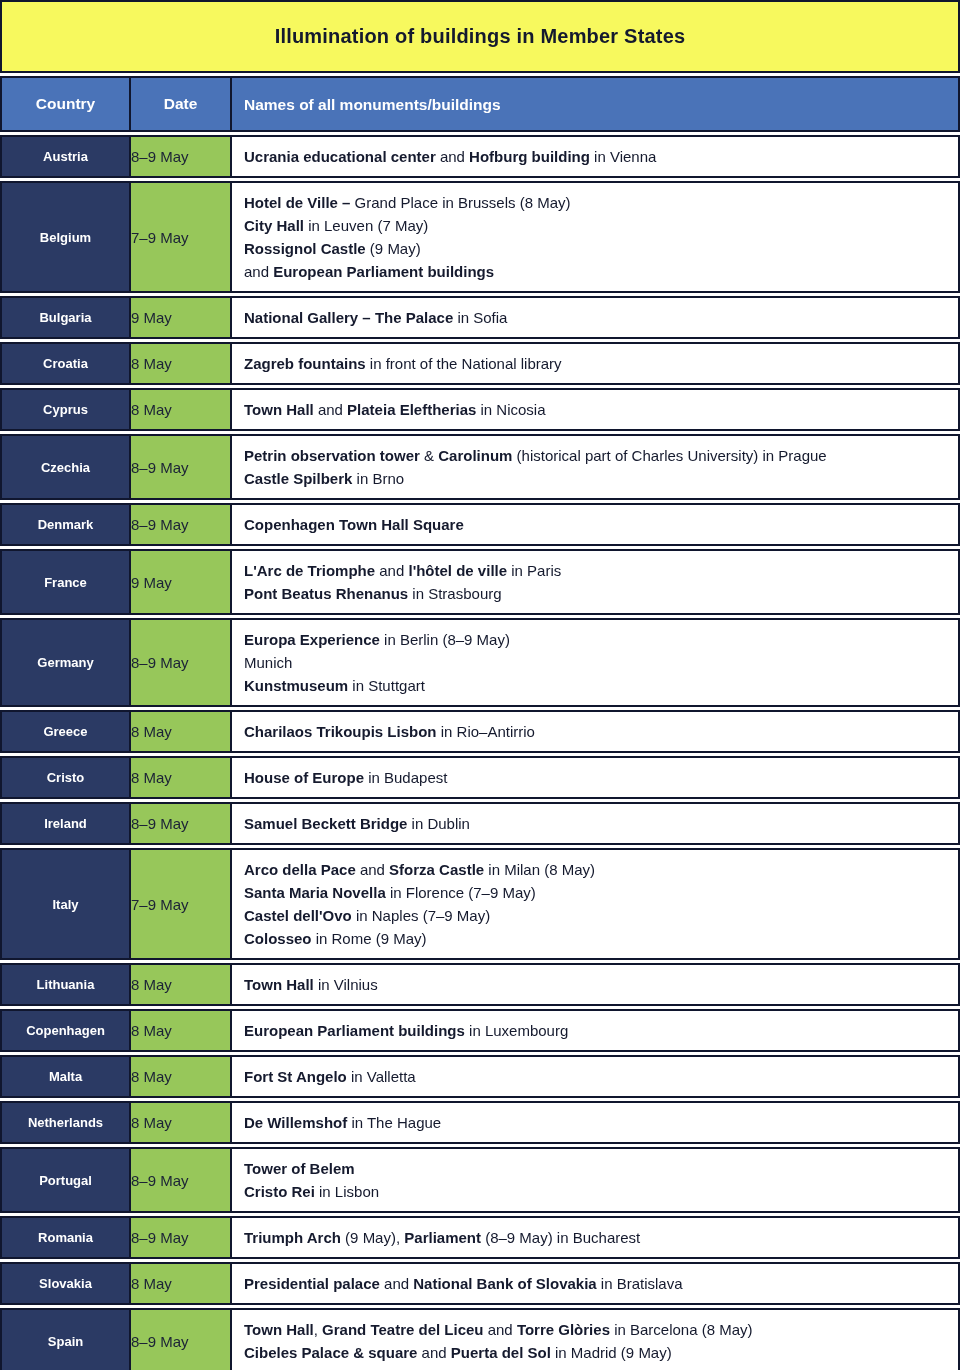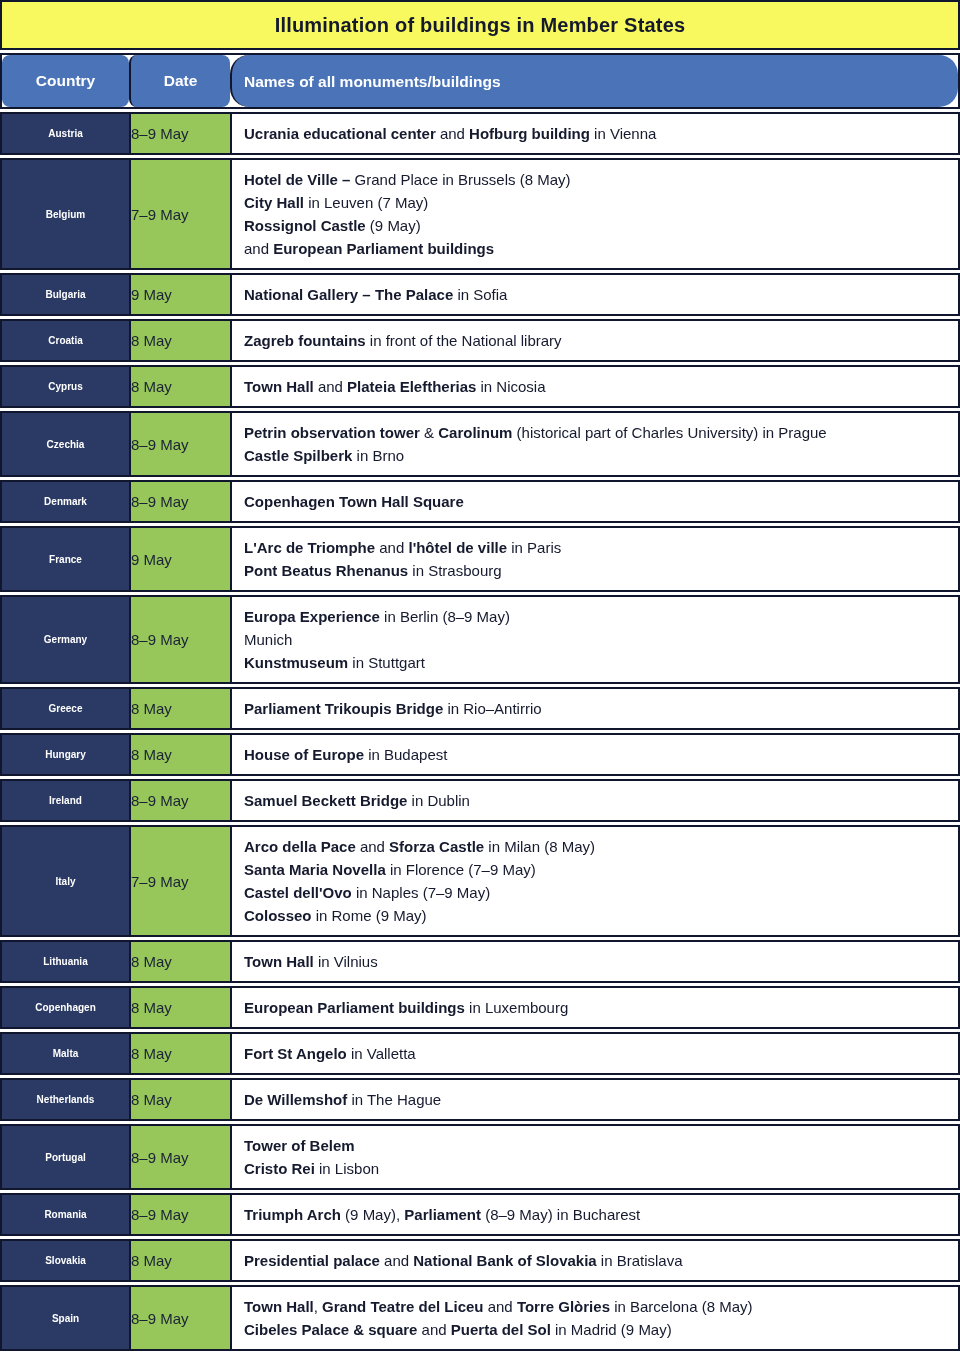--- a/index.html
+++ b/index.html
@@ -11,21 +11,21 @@
   }
   .table-wrap {
     width: 960px;
     display: flex;
     flex-direction: column;
     gap: 3px;
     background: #ffffff;
     padding-bottom: 0;
   }
   .title-bar {
-    height: 50px;
+    height: 73px;
     background: var(--title-bg, #f7f95e);
     border: 2px solid var(--border, #10162e);
     display: flex;
     align-items: center;
     justify-content: center;
     font-size: 20px;
     font-weight: 700;
     color: var(--title-text, #14192e);
     letter-spacing: 0.2px;
   }
@@ -37,21 +37,21 @@
     background: var(--row-bg, #ffffff);
   }
   .cell { display: flex; }
   .cell + .cell { border-left: 2px solid var(--border, #10162e); }
   .country-col {
     width: 127px;
     flex: 0 0 127px;
     background: var(--country-bg, #2b3a64);
     color: var(--header-text, #ffffff);
     font-weight: 700;
-    font-size: 10px;
+    font-size: 13px;
     align-items: center;
     justify-content: center;
     text-align: center;
     padding: 4px 6px;
   }
   .date-col {
     width: 101px;
     flex: 0 0 101px;
     background: var(--date-bg, #97c75a);
     color: var(--date-text, #1b2236);
@@ -73,40 +73,39 @@
   }
   .names-col .line { min-height: 23px; }
   .names-col .b { font-weight: 700; }
   .header-row { min-height: 56px; }
   .header-row .country-col,
   .header-row .date-col {
     background: var(--header-bg, #4a73b8);
     color: var(--header-text, #ffffff);
     font-weight: 700;
     font-size: 15.5px;
-    border-radius: 8px;
   }
   .header-row .names-col {
     background: var(--header-bg, #4a73b8);
     color: var(--header-text, #ffffff);
     font-weight: 700;
     font-size: 15.5px;
   }
 </style>
 </head>
 <body>
 
 <div class="table-wrap">
 
   <div class="title-bar">Illumination of buildings in Member States</div>
 
   <div class="row header-row">
     <div class="cell country-col">Country</div>
     <div class="cell date-col" style="justify-content:center; padding-left:4px;">Date</div>
-    <div class="cell names-col" style="justify-content:center;border-radius:19px;">Names of all monuments/buildings</div>
+    <div class="cell names-col" style="justify-content:center;">Names of all monuments/buildings</div>
   </div>
 
   <div id="rows" style="display: flex; flex-direction: column; gap: 3px;">
       <div class="row">
         <div class="cell country-col">Austria</div>
         <div class="cell date-col">8–9 May</div>
         <div class="cell names-col">
           <div class="line"><span class="b">Ucrania educational center</span><span> and </span><span class="b">Hofburg building</span><span> in Vienna</span></div>
         </div>
       </div>
@@ -170,25 +169,25 @@
         <div class="cell names-col">
           <div class="line"><span class="b">Europa Experience</span><span> in Berlin (8–9 May)</span></div>
           <div class="line"><span>Munich</span></div>
           <div class="line"><span class="b">Kunstmuseum</span><span> in Stuttgart</span></div>
         </div>
       </div>
       <div class="row">
         <div class="cell country-col">Greece</div>
         <div class="cell date-col">8 May</div>
         <div class="cell names-col">
-          <div class="line"><span class="b">Parliament Trikoupis Bridge</span><span> in Rio–Antirrio</span></div>
-        </div>
-      </div>
-      <div class="row">
-        <div class="cell country-col">Hungary</div>
+          <div class="line"><span class="b">Charilaos Trikoupis Lisbon</span><span> in Rio–Antirrio</span></div>
+        </div>
+      </div>
+      <div class="row">
+        <div class="cell country-col">Cristo</div>
         <div class="cell date-col">8 May</div>
         <div class="cell names-col">
           <div class="line"><span class="b">House of Europe</span><span> in Budapest</span></div>
         </div>
       </div>
       <div class="row">
         <div class="cell country-col">Ireland</div>
         <div class="cell date-col">8–9 May</div>
         <div class="cell names-col">
           <div class="line"><span class="b">Samuel Beckett Bridge</span><span> in Dublin</span></div>

